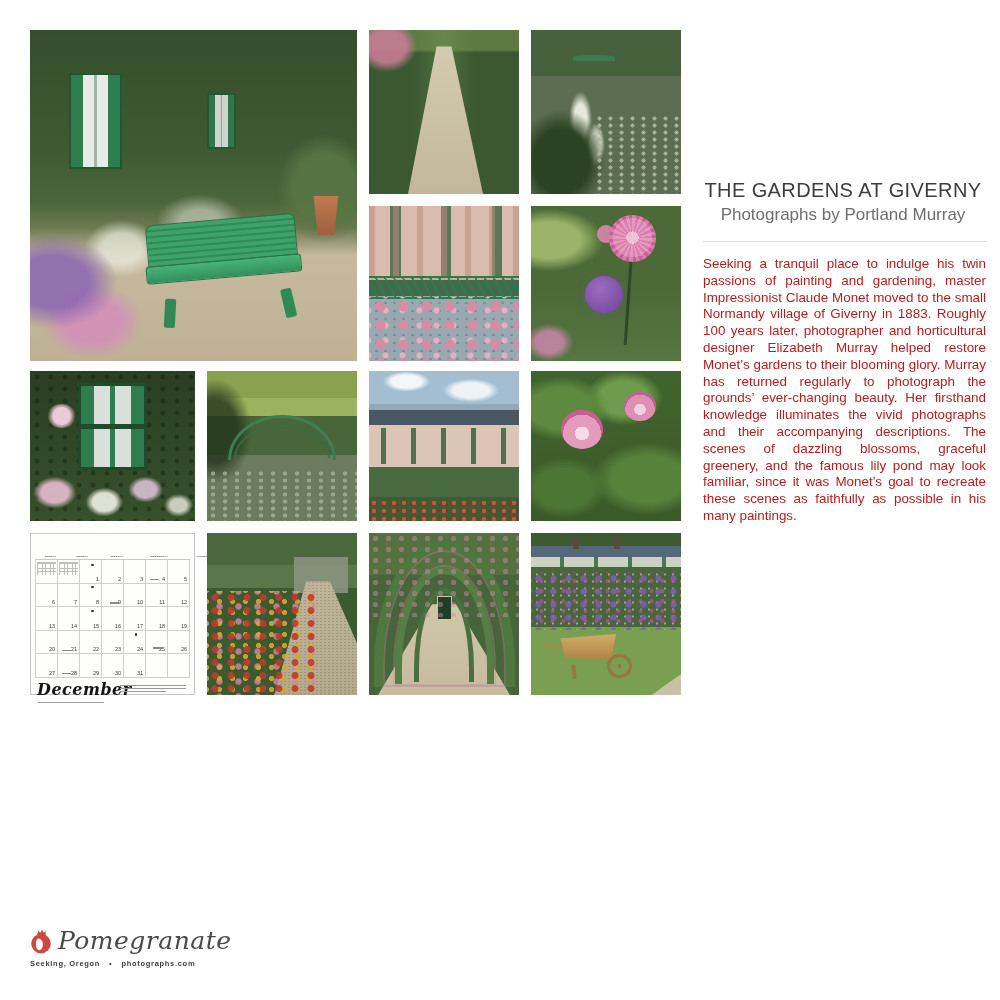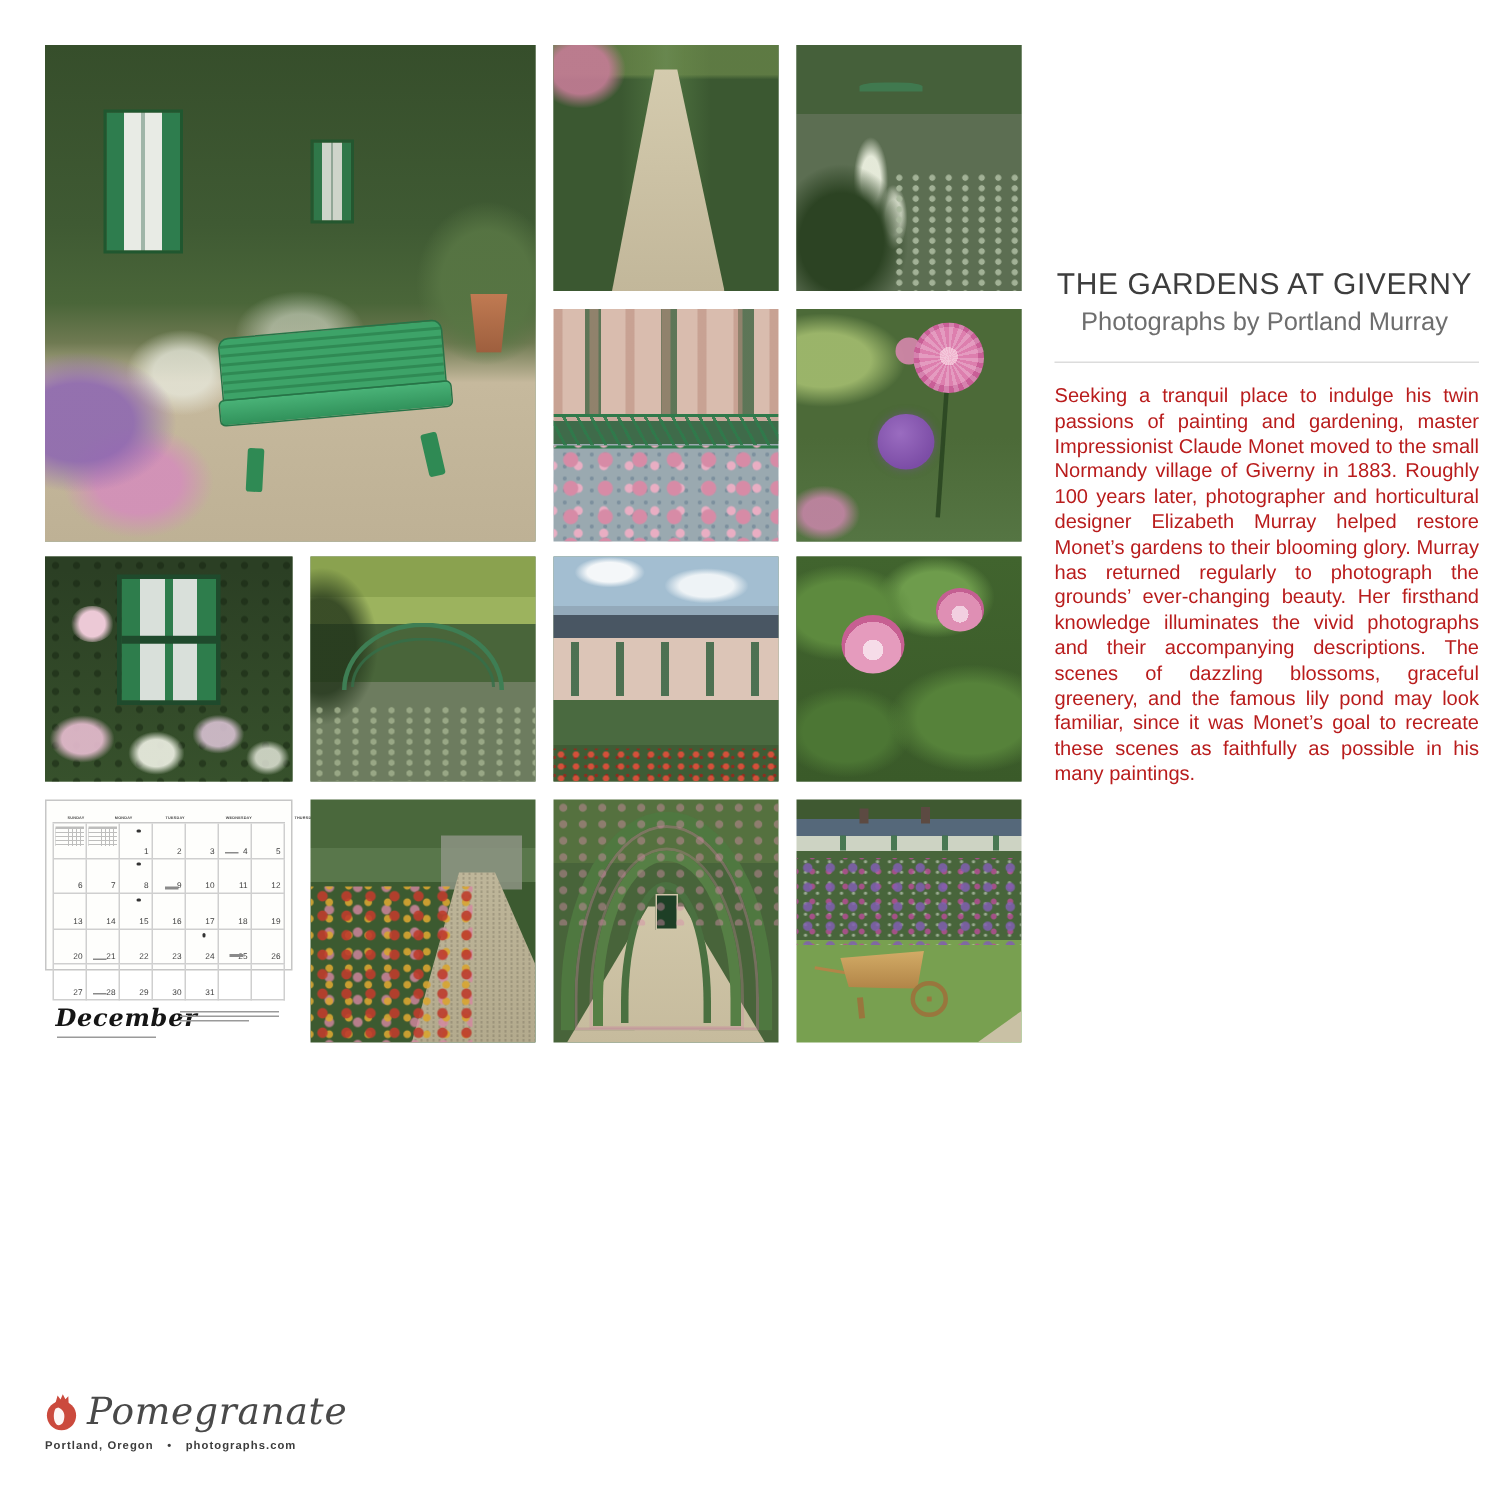--- a/index.html
+++ b/index.html
@@ -205,22 +205,22 @@
   .wb > div { position:absolute; }
   .wb-body { left:18%; top:8%; width:58%; height:52%;
     background:linear-gradient(180deg,#d2ab66,#b28548);
     clip-path:polygon(0 18%,100% 0,92% 100%,10% 95%); }
   .wb-wheel { right:7%; bottom:2%; width:26%; height:50%; border:3px solid #99763d; border-radius:50%;
     background:radial-gradient(circle,#99763d 0 14%, transparent 15%); }
   .wb-handle { left:0; top:32%; width:24%; height:5%; background:#b28548; transform:rotate(9deg); }
   .wb-leg { left:30%; bottom:0; width:4%; height:28%; background:#99763d; transform:rotate(-6deg); }
 
   
-  .minical { position:absolute; left:30px; top:533px; width:165px; height:114px;
-    background:#fefefc; border:1px solid #c6c6c6; padding:8px 4px 2px; }
+  .minical { position:absolute; left:30px; top:533px; width:165px; height:162px;
+    background:#fefefc; border:1px solid #c6c6c6; padding:19px 4px 2px; }
   .mc-head { display:flex; height:7px; border-bottom:0.5px solid #c9c9c9; }
   .mc-head span { flex:1; display:flex; align-items:center; justify-content:center; overflow:visible; }
   .mc-head i { font-style:normal; font-weight:bold; font-size:7px; color:#444; white-space:nowrap;
     transform:scale(0.36); transform-origin:center; letter-spacing:.4px; }
   .mc-grid { position:relative; display:grid; grid-template-columns:repeat(7,1fr);
     grid-template-rows:repeat(5,1fr); height:118px; border-left:0.5px solid #cfcfcf; }
   .cal-cell { position:relative; border-right:0.5px solid #cfcfcf; border-bottom:0.5px solid #cfcfcf; }
   .date-num { position:absolute; right:2px; bottom:1px; font-size:5.5px; color:#3c3c3c; }
   .mini-month { margin:2px auto 0; width:88%; height:58%; opacity:.55;
     border-top:1px solid #888;
@@ -502,16 +502,16 @@
 
   <div class="pub-icon">
     <svg viewBox="0 0 20 24" width="22" height="26">
       <polygon points="6.2,7 7.6,2.2 9.4,4.6 10.8,1.4 12.4,4.4 14.2,2.6 14.4,7.4" fill="#cb4a3d"></polygon>
       <circle cx="10" cy="14.5" r="9" fill="#cb4a3d"></circle>
       <path d="M8.0 9.6 C11.6 10.8 12.6 14.4 11.2 18.2 C10.2 20.6 7.8 21 6.8 19.8 C4.8 17.6 4.9 12.4 6.4 10.2 Z" fill="#ffffff" opacity="0.95"></path>
     </svg>
   </div>
   <div class="pub-name">Pomegranate</div>
   <div class="pub-tagline">
-    <span>Portland, Oregon</span><span class="dot">•</span><span>photographs.com</span>
+    <span>Seeking, Oregon</span><span class="dot">•</span><span>photographs.com</span>
   </div>
 
 </div>
 
 </body></html>

